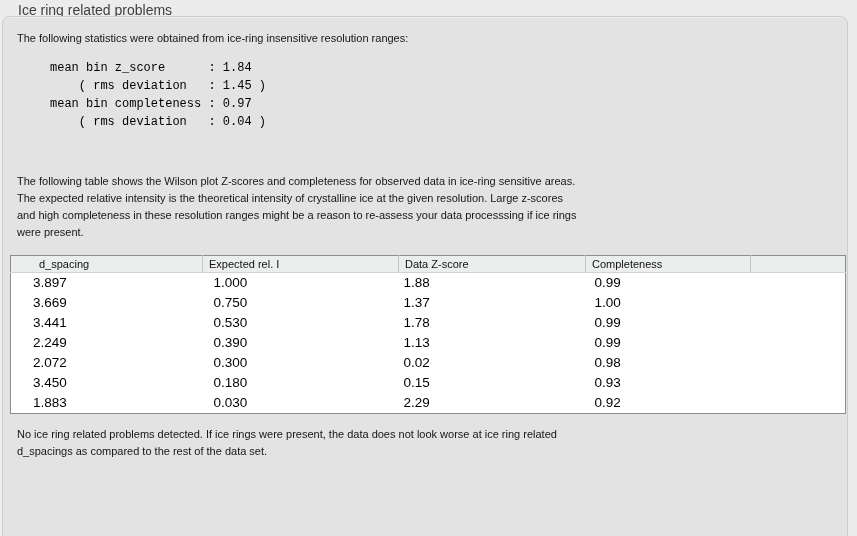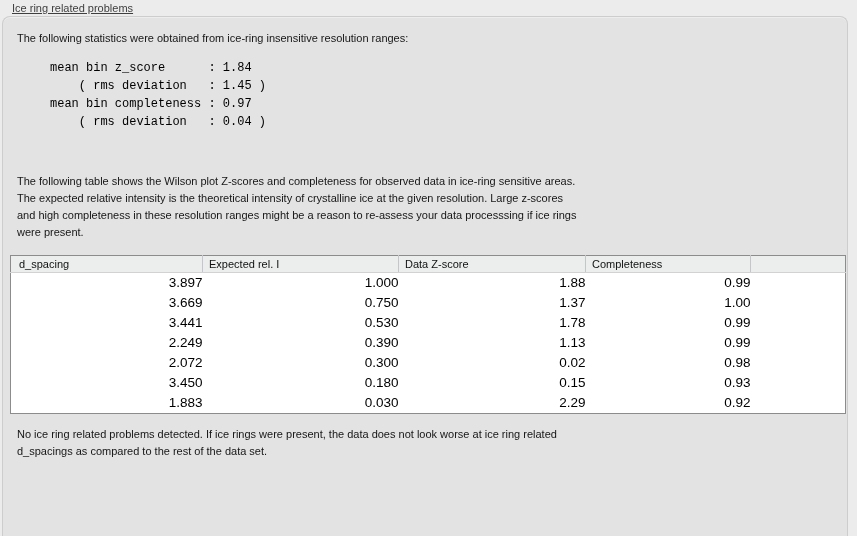--- a/index.html
+++ b/index.html
@@ -8,25 +8,24 @@
     width: 857px;
     height: 536px;
     overflow: hidden;
     background: #ececec;
     font-family: "Liberation Sans", sans-serif;
     -webkit-font-smoothing: antialiased;
   }
 
   .panel-title {
     position: absolute;
-    left: 12px;
+    left: 18px;
     top: 2px;
-    font-size: 11px;
+    font-size: 14px;
     color: #3f3f3f;
-    text-decoration: underline;
   }
 
   .group-box {
     position: absolute;
     left: 2px;
     top: 16px;
     width: 844px;
     height: 560px;
     background: #e3e3e3;
     border: 1px solid #cdcdcd;
@@ -78,32 +77,31 @@
     border-right: 1px solid #c3c7c8;
     border-bottom: 1px solid #d2d2d2;
     font-size: 11px;
     font-weight: normal;
     color: #111;
     text-align: left;
     padding: 0 0 0 6px;
     overflow: hidden;
     white-space: nowrap;
   }
-  .data-table thead th:first-child { padding-left: 8px; }
+  .data-table thead th:first-child { padding-left: 28px; }
   .data-table thead th:last-child  { border-right: none; }
 
   .data-table tbody td {
     height: 20px;
     font-size: 13.5px;
     color: #000;
     padding: 0;
     line-height: 20px;
     white-space: nowrap;
     overflow: hidden;
-    text-align: right;
   }
   .data-table tbody td:nth-child(1) { padding-left: 22px; }
   .data-table tbody td:nth-child(2) { padding-left: 11px; }
   .data-table tbody td:nth-child(3) { padding-left: 5px;  }
   .data-table tbody td:nth-child(4) { padding-left: 9px;  }
 </style>
 </head>
 <body>
 
 <div class="panel-title">Ice ring related problems</div>

